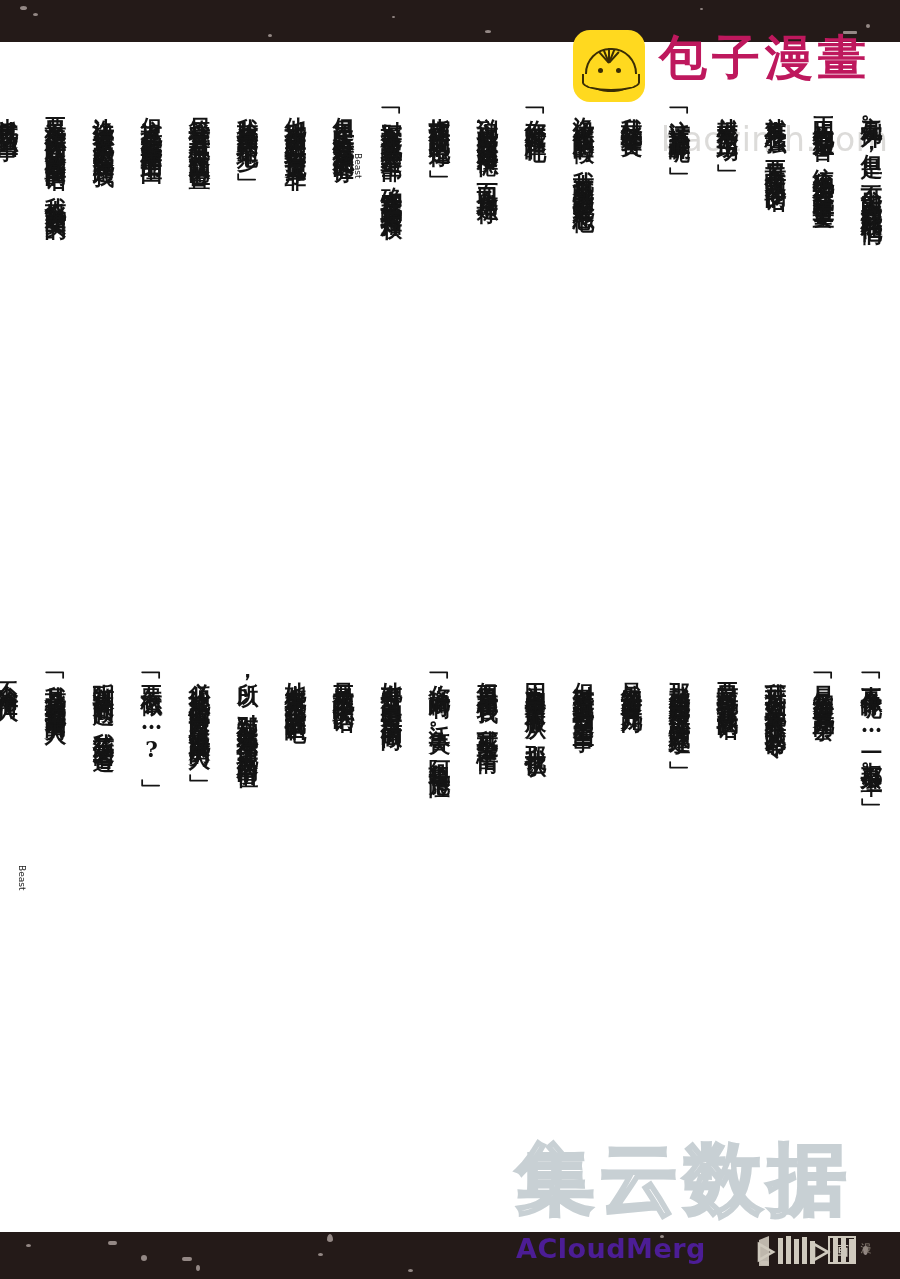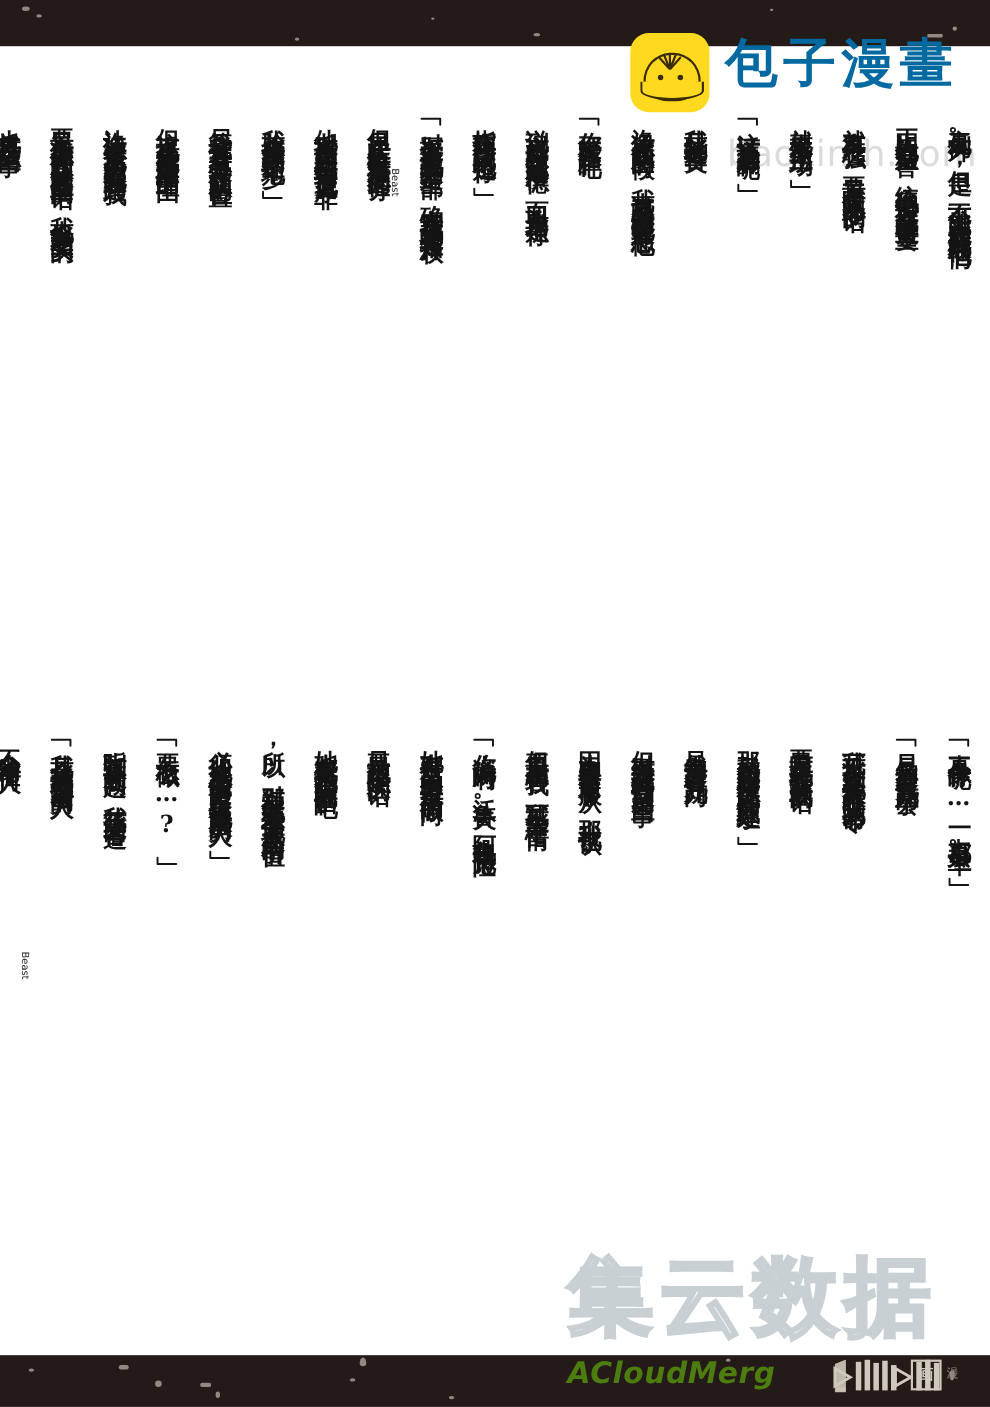--- a/index.html
+++ b/index.html
@@ -24,21 +24,21 @@
             border:2.6px solid #3a2d05;border-radius:48% 48% 44% 44%/58% 58% 42% 42%;
             background:#ffd91f;}
   .bun-base{position:absolute;left:0px;top:30px;width:54px;height:15px;
             border:2.6px solid #3a2d05;border-radius:0 0 50% 50%;
             border-top:none;background:#ffd91f;}
   .pleat{position:absolute;top:4px;width:2.2px;height:15px;background:#3a2d05;
          border-radius:2px;transform-origin:bottom center;}
   .eye{position:absolute;top:24px;width:5px;height:5px;border-radius:50%;
        background:#3a2d05;}
   .site-cn{position:absolute;left:86px;top:-4px;font-size:48px;letter-spacing:5px;
-           color:#0369a1;font-weight:700;font-family:"DejaVu Sans",sans-serif;white-space:nowrap;}
+           color:#be185d;font-weight:700;font-family:"DejaVu Sans",sans-serif;white-space:nowrap;}
   .site-en{position:absolute;left:88px;top:46px;font-size:33px;letter-spacing:.5px;
            color:#dcdbd9;font-family:"DejaVu Sans",sans-serif;white-space:nowrap;margin-top:44px;}
 
   
   .vblock{position:absolute;display:flex;flex-direction:row-reverse;
           align-items:flex-start;}
   #block-top{left:88px;top:100px;width:794px;height:560px;}
   #block-bottom{left:88px;top:665px;width:794px;height:470px;}
 
   .vcol{writing-mode:vertical-rl;text-orientation:upright;
@@ -54,22 +54,22 @@
         font-size:9px;letter-spacing:0px;color:#1a1a1a;font-weight:400;
         font-family:"DejaVu Sans",sans-serif;}
 
   
   .wm-cloud{position:absolute;left:516px;top:1140px;
             font-size:78px;font-weight:700;letter-spacing:6px;
             color:transparent;-webkit-text-stroke:3px #c8d0d4;
             font-family:"DejaVu Sans",sans-serif;white-space:nowrap;
             line-height:1;text-align:center;}
   .wm-merge{position:absolute;left:516px;top:1233px;
-            font-size:27px;font-weight:700;font-style:italic;letter-spacing:.5px;
-            color:#4d7c0f;font-family:"DejaVu Sans",sans-serif;white-space:nowrap;}
+            font-size:27px;font-weight:700;letter-spacing:.5px;
+            color:#4c1d95;font-family:"DejaVu Sans",sans-serif;white-space:nowrap;}
 
   .bili{position:absolute;top:1236px;width:62px;height:30px;}
   .bili svg{display:block;}
   .manhua-box{position:absolute;left:828px;top:1236px;width:28px;height:28px;
               border:2.5px solid #cfc9bd;color:#cfc9bd;font-size:13px;
               font-weight:700;text-align:center;line-height:25px;
               font-family:"DejaVu Sans",sans-serif;box-sizing:border-box;}
   .manhua-side{position:absolute;left:857px;top:1234px;font-size:11px;
                color:#8d8378;font-family:"DejaVu Sans",sans-serif;
                writing-mode:vertical-rl;letter-spacing:1px;}

